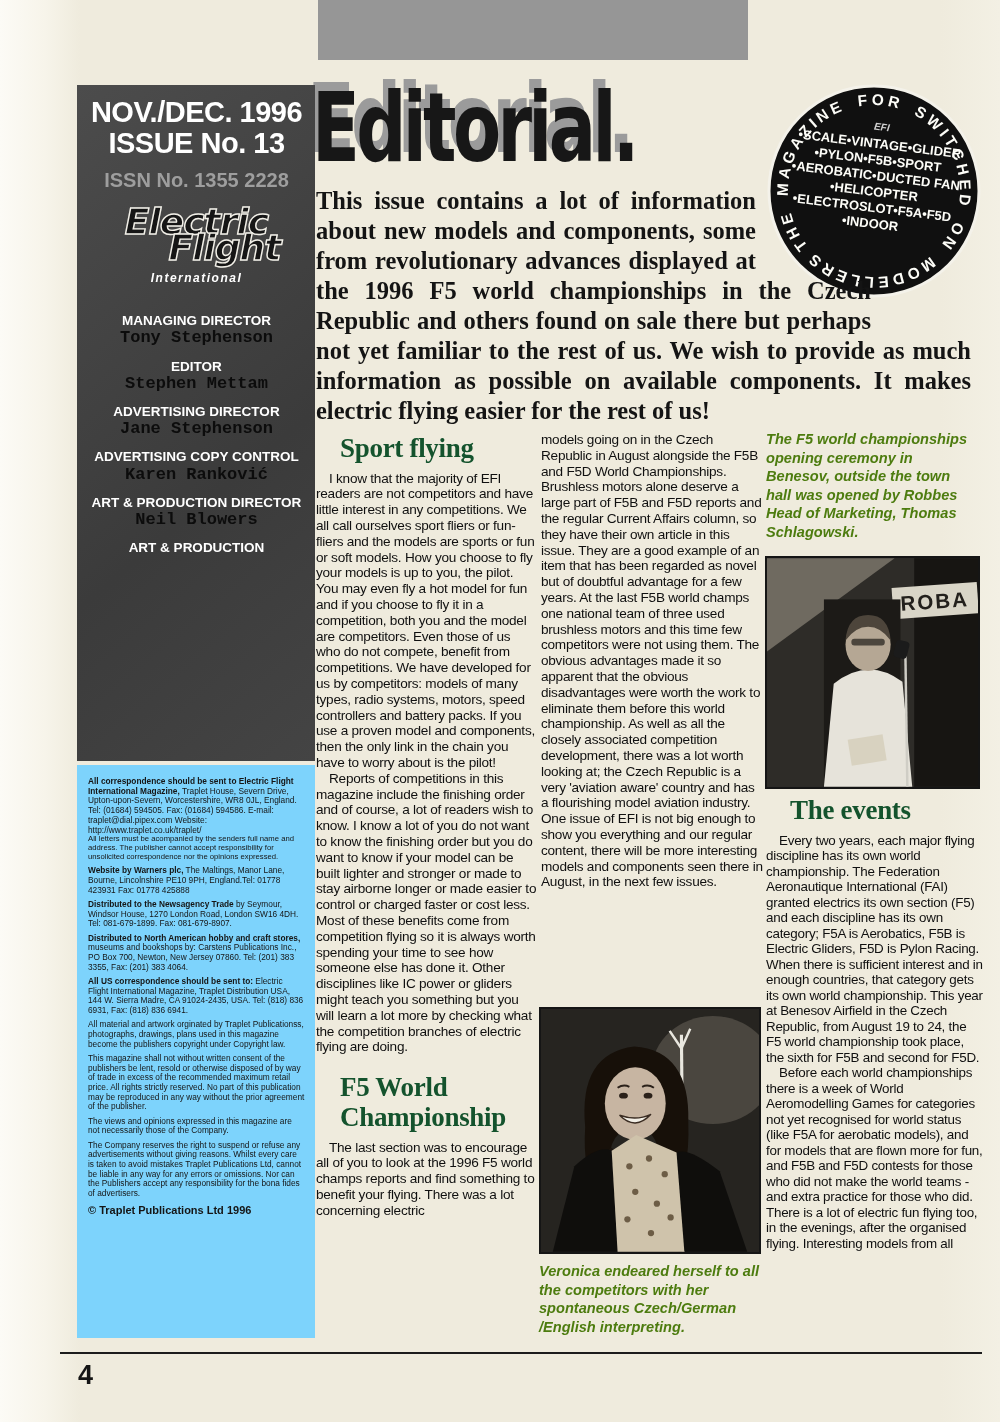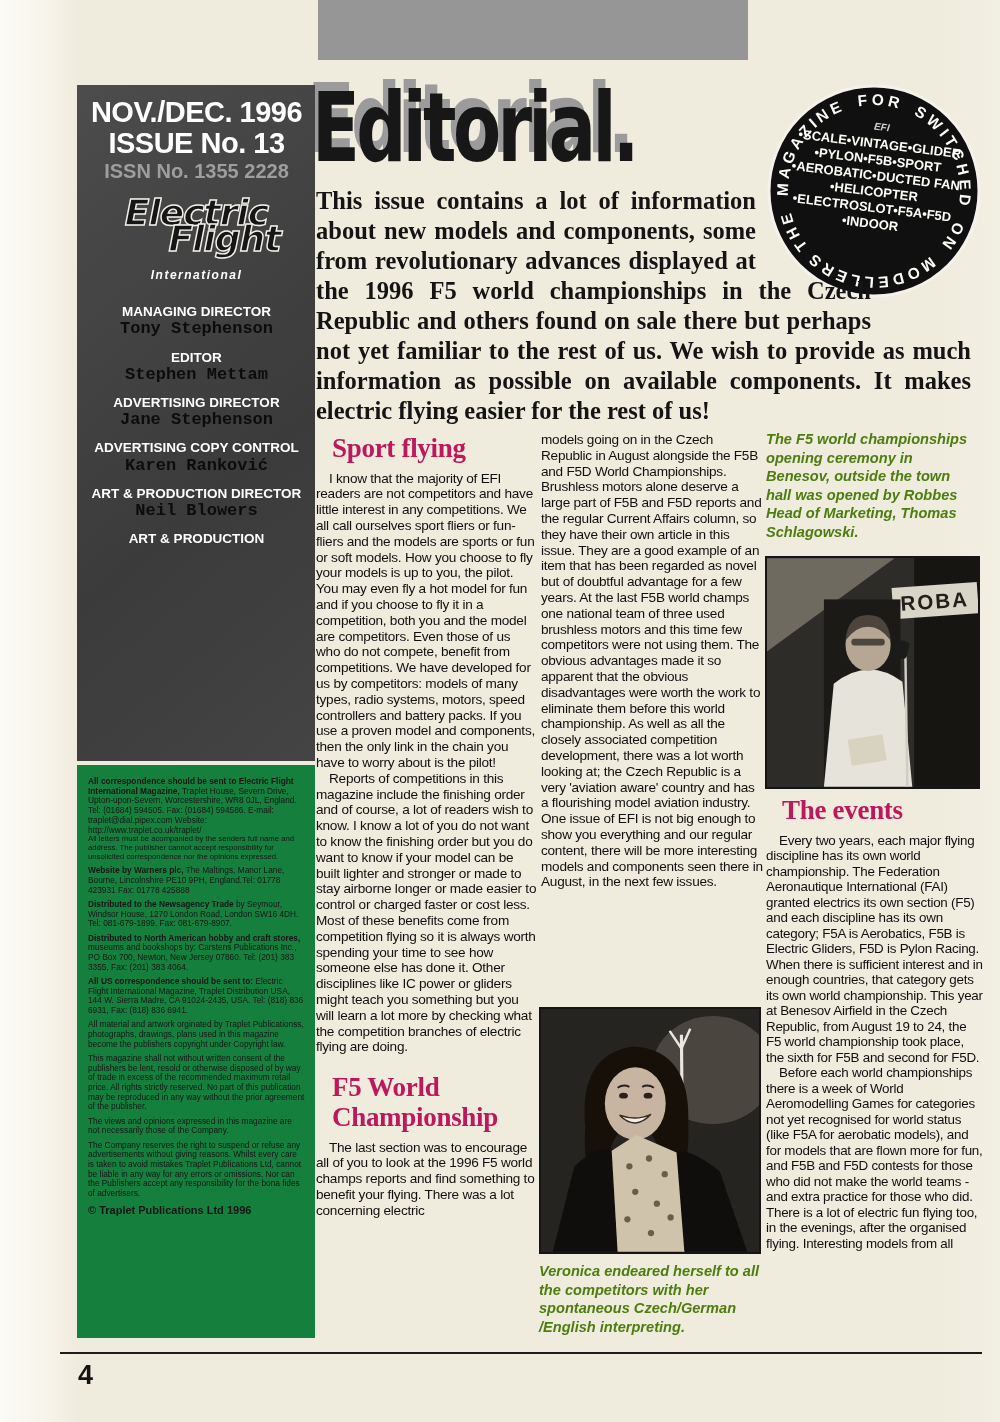--- a/index.html
+++ b/index.html
@@ -14,53 +14,53 @@
   .headline{position:absolute;left:312px;top:80px;white-space:nowrap;
         font-family:"DejaVu Sans",sans-serif;font-weight:800;font-size:96px;line-height:1;
         letter-spacing:-5px;color:#171717;text-shadow:-7px -9px 0 #9b9b9b;
         transform:scaleX(.73);transform-origin:0 0;}
 
   
   .mast{position:absolute;left:77px;top:85px;width:238px;height:676px;
         background:linear-gradient(140deg,#4c4c4c,#3b3b3b 60%,#444);box-sizing:border-box;
         padding:12px 12px 16px 13px;text-align:center;}
   .issue-line{color:#fff;font-weight:800;font-size:29px;line-height:1.07;letter-spacing:-.5px;}
-  .issn{color:#9e9e9e;font-weight:700;font-size:20px;margin-top:1px;}
+  .issn{color:#9e9e9e;font-weight:700;font-size:20px;margin-top:10px;}
   .logo{position:relative;margin-top:14px;height:96px;}
   .logo .l1,.logo .l2{font-family:"DejaVu Sans",sans-serif;font-style:italic;font-weight:800;
         font-size:36px;line-height:.9;color:#161616;letter-spacing:-1px;
         -webkit-text-stroke:1.4px #f2f0e8;text-shadow:0 0 1px #fff;}
   .logo .l2{margin-left:56px;margin-top:-6px;}
-  .logo .sub{color:#fff;font-style:italic;font-weight:700;font-size:12px;letter-spacing:1.5px;margin-top:12px;}
+  .logo .sub{color:#fff;font-style:italic;font-weight:700;font-size:12px;letter-spacing:1.5px;margin-top:6px;}
   .role{color:#fff;font-weight:800;font-size:13.5px;line-height:1.12;margin-top:11px;}
   .sname{font-family:Liberation Mono, monospace;font-weight:700;font-size:17px;line-height:1.14;color:#0c0c0c;}
 
   
-  .legal{position:absolute;left:77px;top:765px;width:238px;height:573px;background:#15803d;
+  .legal{position:absolute;left:77px;top:765px;width:238px;height:573px;background:#7dd3fc;
         box-sizing:border-box;padding:12px 10px 8px 11px;font-size:8.3px;line-height:9.7px;color:#151515;}
   .legal p{margin:0 0 4.5px;}
   .legal b{font-weight:800;}
   .legal .fine{display:block;font-size:7.7px;line-height:8.9px;}
   .legal .copy{font-size:11px;font-weight:800;margin-top:7px;}
 
   
   .badge{position:absolute;left:760px;top:82px;}
 
   
   .intro{position:absolute;left:316px;top:186px;width:655px;
         font-family:"Liberation Serif",serif;font-weight:700;font-size:24.5px;line-height:30px;
         color:#141414;text-align:justify;}
   .spA{float:right;width:215px;height:82px;}
   .spB{float:right;clear:right;width:100px;height:56px;}
 
   
   .col{position:absolute;font-size:13.6px;line-height:15.8px;letter-spacing:-.25px;color:#101010;}
   .col p{margin:0;text-indent:13px;}
   .h-serif{font-family:"Liberation Serif",serif;font-weight:700;font-size:27px;line-height:1.1;
-        letter-spacing:-.3px;color:#be185d;margin:0 16px 7px;}
+        letter-spacing:-.3px;color:#14532d;margin:0 0 7px;padding-left:24px;}
   .h-serif.mt{margin-top:18px;}
   .caption{position:absolute;font-weight:700;font-style:italic;font-size:14.6px;line-height:18.6px;color:#4d7c0f;}
 
   
   .photo{position:absolute;border:2px solid #151515;box-sizing:border-box;background:#2a2a2a;}
 
   
   .frule{position:absolute;left:60px;top:1352px;width:922px;height:2px;background:#1c1c1c;}
   .pageno{position:absolute;left:78px;top:1360px;font-size:27px;font-weight:800;color:#141414;}
   .fright{position:absolute;right:20px;top:1432px;font-size:13px;white-space:nowrap;color:#141414;}

